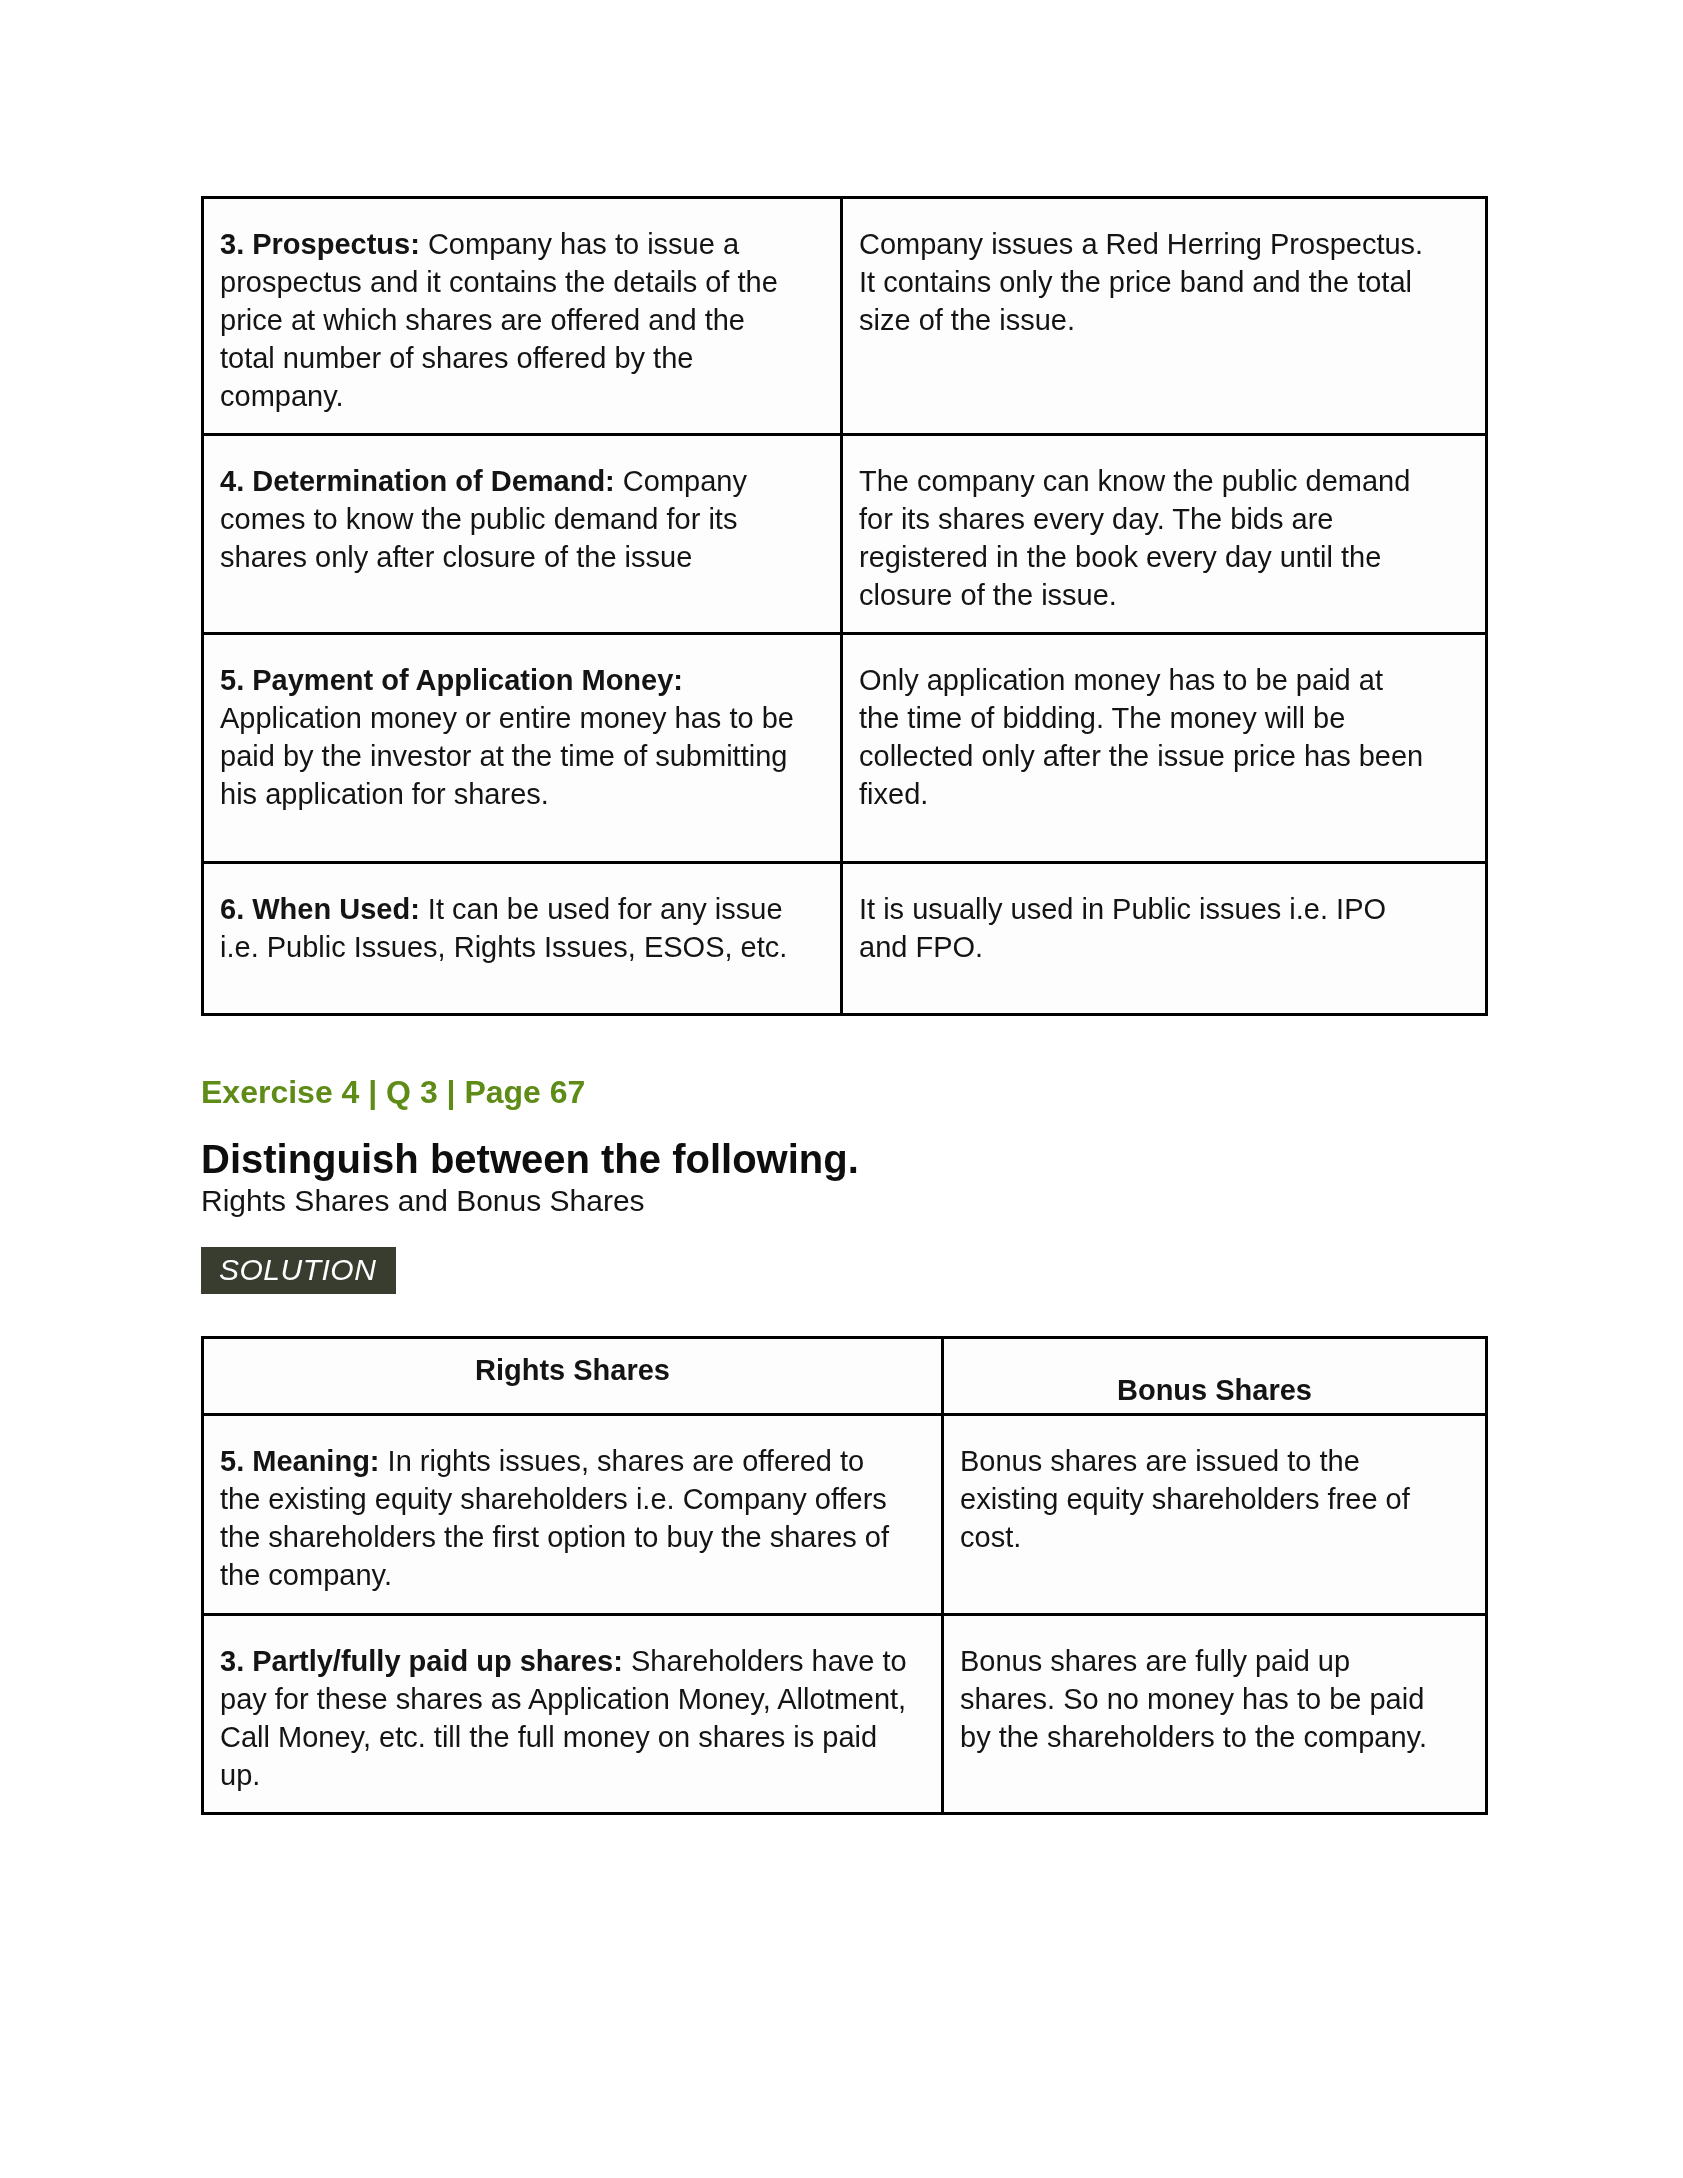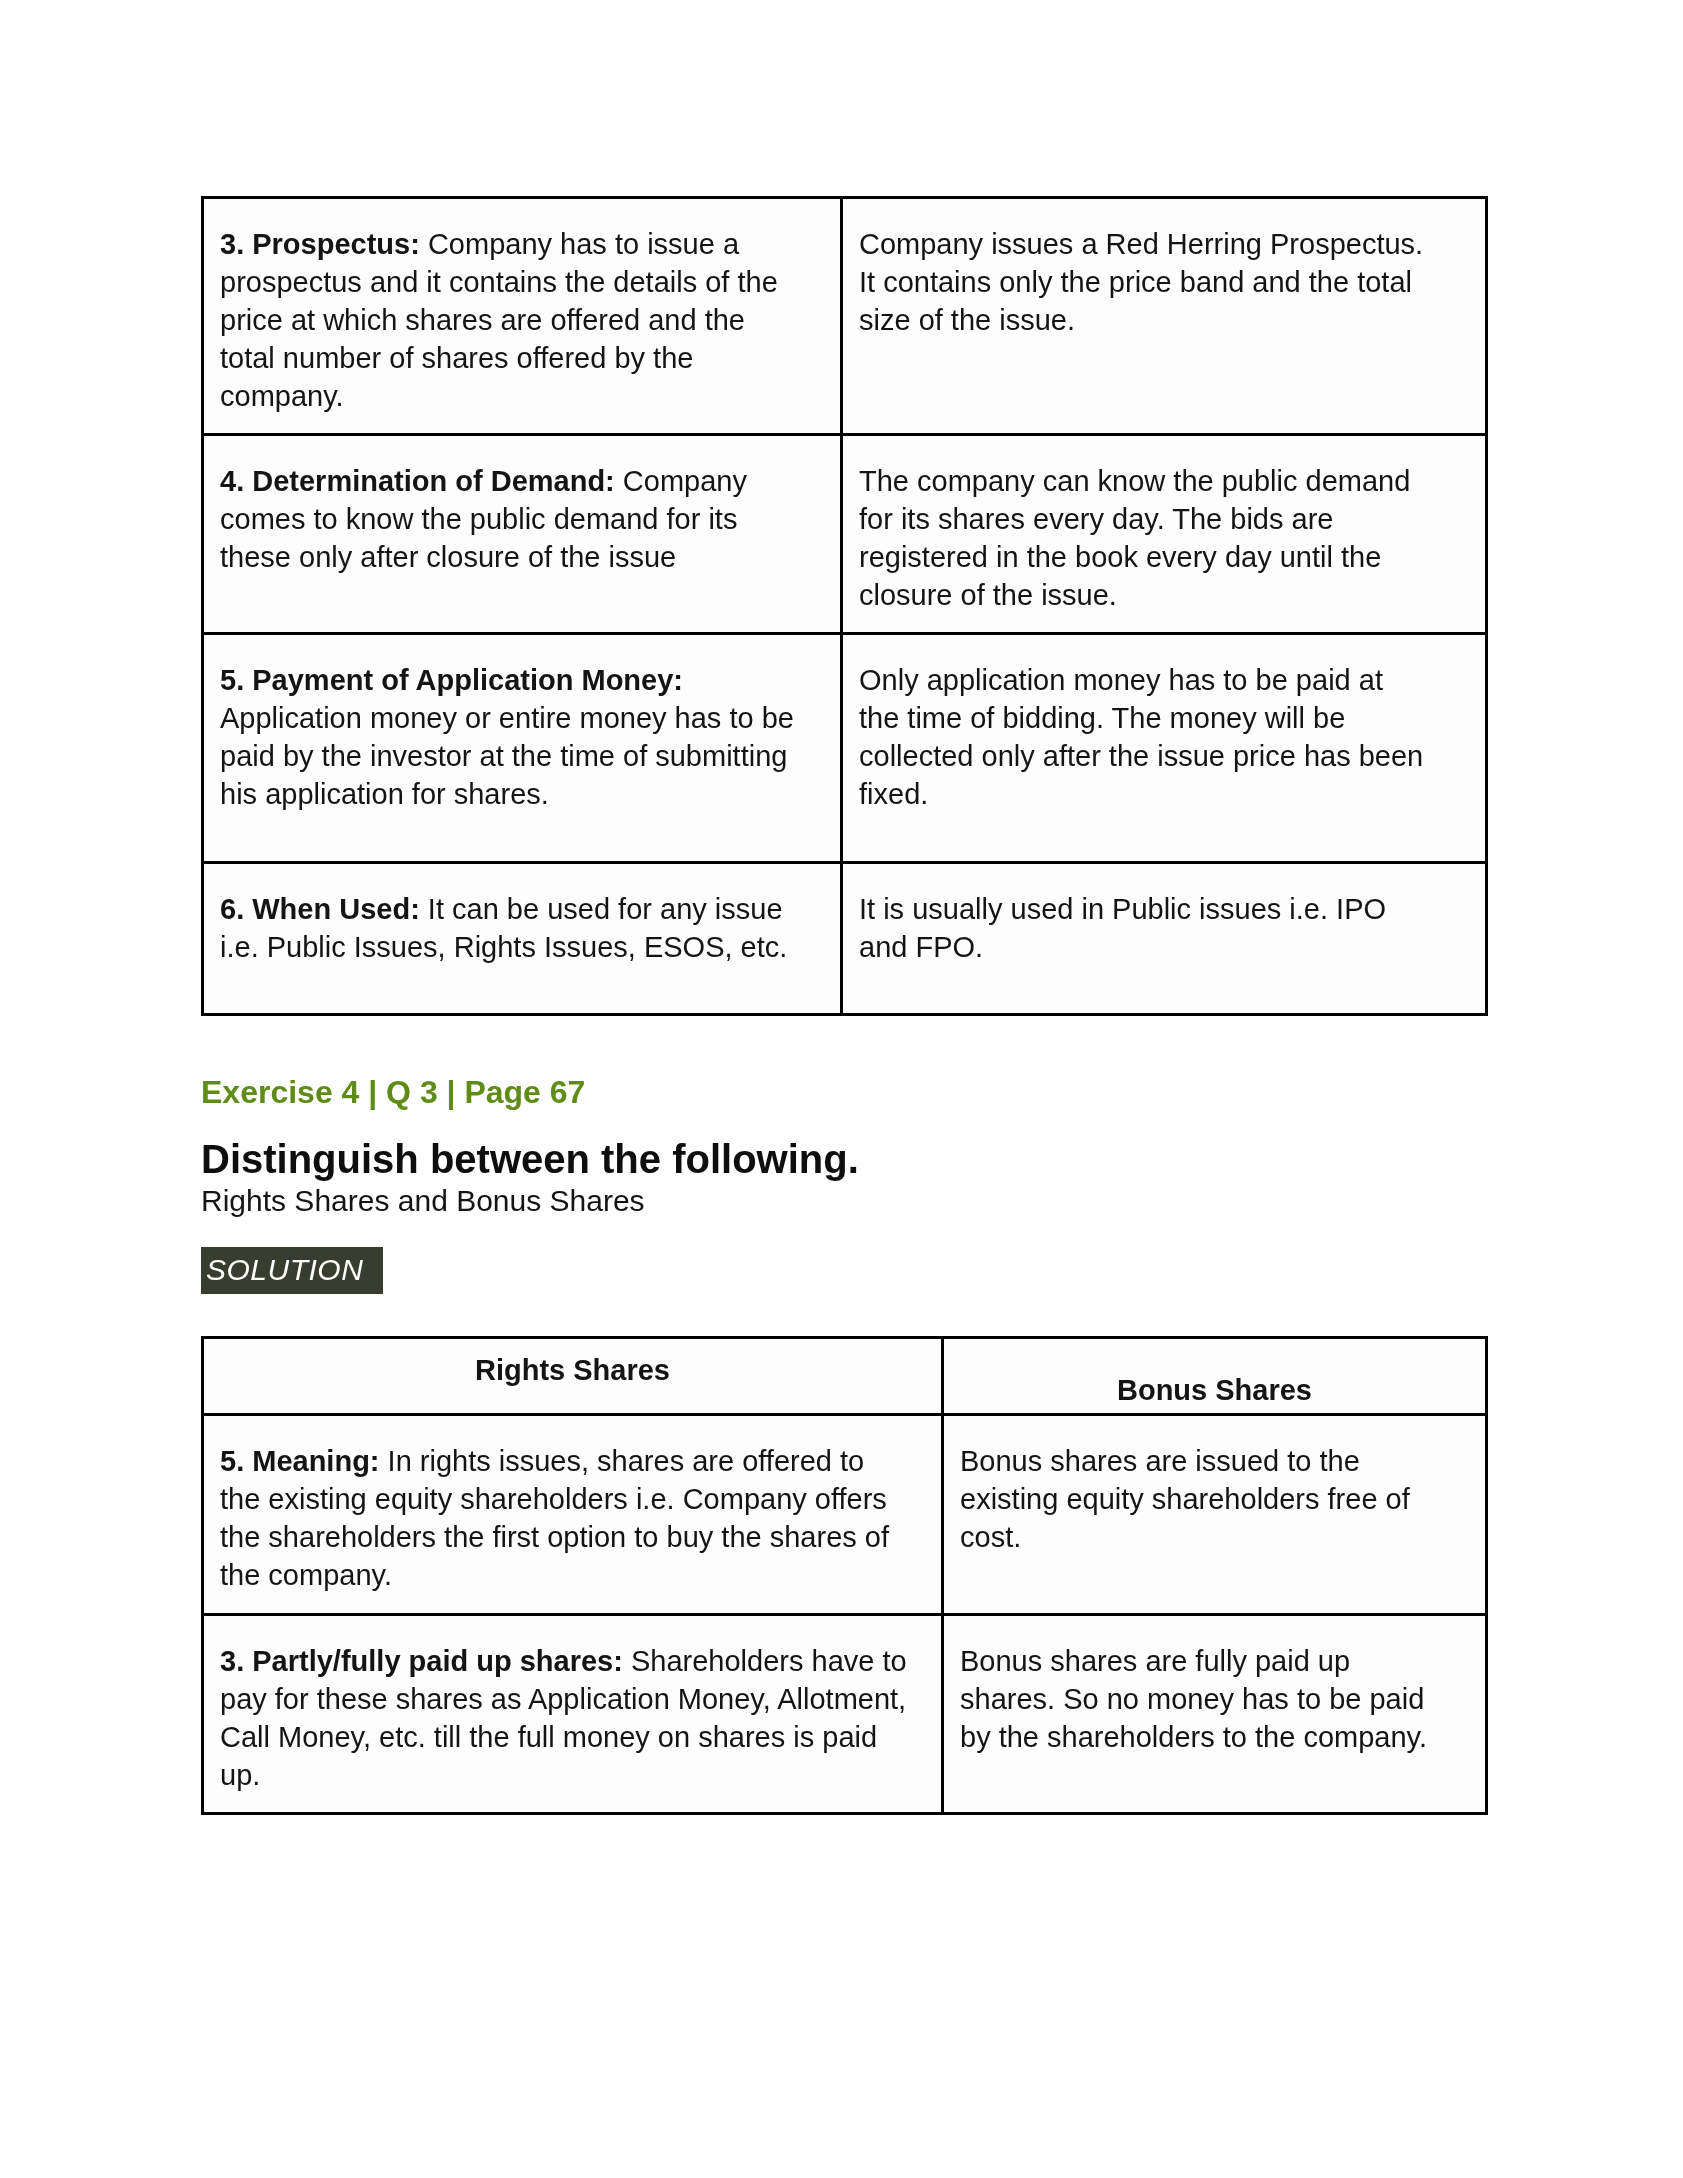--- a/index.html
+++ b/index.html
@@ -68,21 +68,21 @@
     color: #141414;
   }
   .solution-badge {
     margin-top: 26px;
     display: inline-block;
     background: #383d2f;
     color: #ffffff;
     font-style: italic;
     font-size: 30px;
     line-height: 30px;
-    padding: 8px 20px 9px 5px;
+    padding: 8px 20px 9px 18px;
     letter-spacing: 0.5px;
   }
 
   
   .t2 { margin-top: 42px; }
   .t2 .lc { width: 740px; }
   .t2 th {
     font-size: 30px;
     font-weight: 700;
     text-align: center;
@@ -101,21 +101,21 @@
 <div class="content">
 
   
   <table class="cmp t1">
     <tbody>
       <tr class="row1">
         <td class="lc"><span class="b">3. Prospectus:</span><span> Company has to issue a prospectus and it contains the details of the price at which shares are offered and the total number of shares offered by the company.</span></td>
         <td class="rc"><span>Company issues a Red Herring Prospectus. It contains only the price band and the total size of the issue.</span></td>
       </tr>
       <tr class="row2">
-        <td class="lc"><span class="b">4. Determination of Demand:</span><span> Company comes to know the public demand for its these only after closure of the issue</span></td>
+        <td class="lc"><span class="b">4. Determination of Demand:</span><span> Company comes to know the public demand for its shares only after closure of the issue</span></td>
         <td class="rc"><span>The company can know the public demand for its shares every day. The bids are registered in the book every day until the closure of the issue.</span></td>
       </tr>
       <tr class="row3">
         <td class="lc"><span class="b">5. Payment of Application Money:</span><span> Application money or entire money has to be paid by the investor at the time of submitting his application for shares.</span></td>
         <td class="rc"><span>Only application money has to be paid at the time of bidding. The money will be collected only after the issue price has been fixed.</span></td>
       </tr>
       <tr class="row4">
         <td class="lc"><span class="b">6. When Used:</span><span> It can be used for any issue i.e. Public Issues, Rights Issues, ESOS, etc.</span></td>
         <td class="rc"><span>It is usually used in Public issues i.e. IPO and FPO.</span></td>
       </tr>

